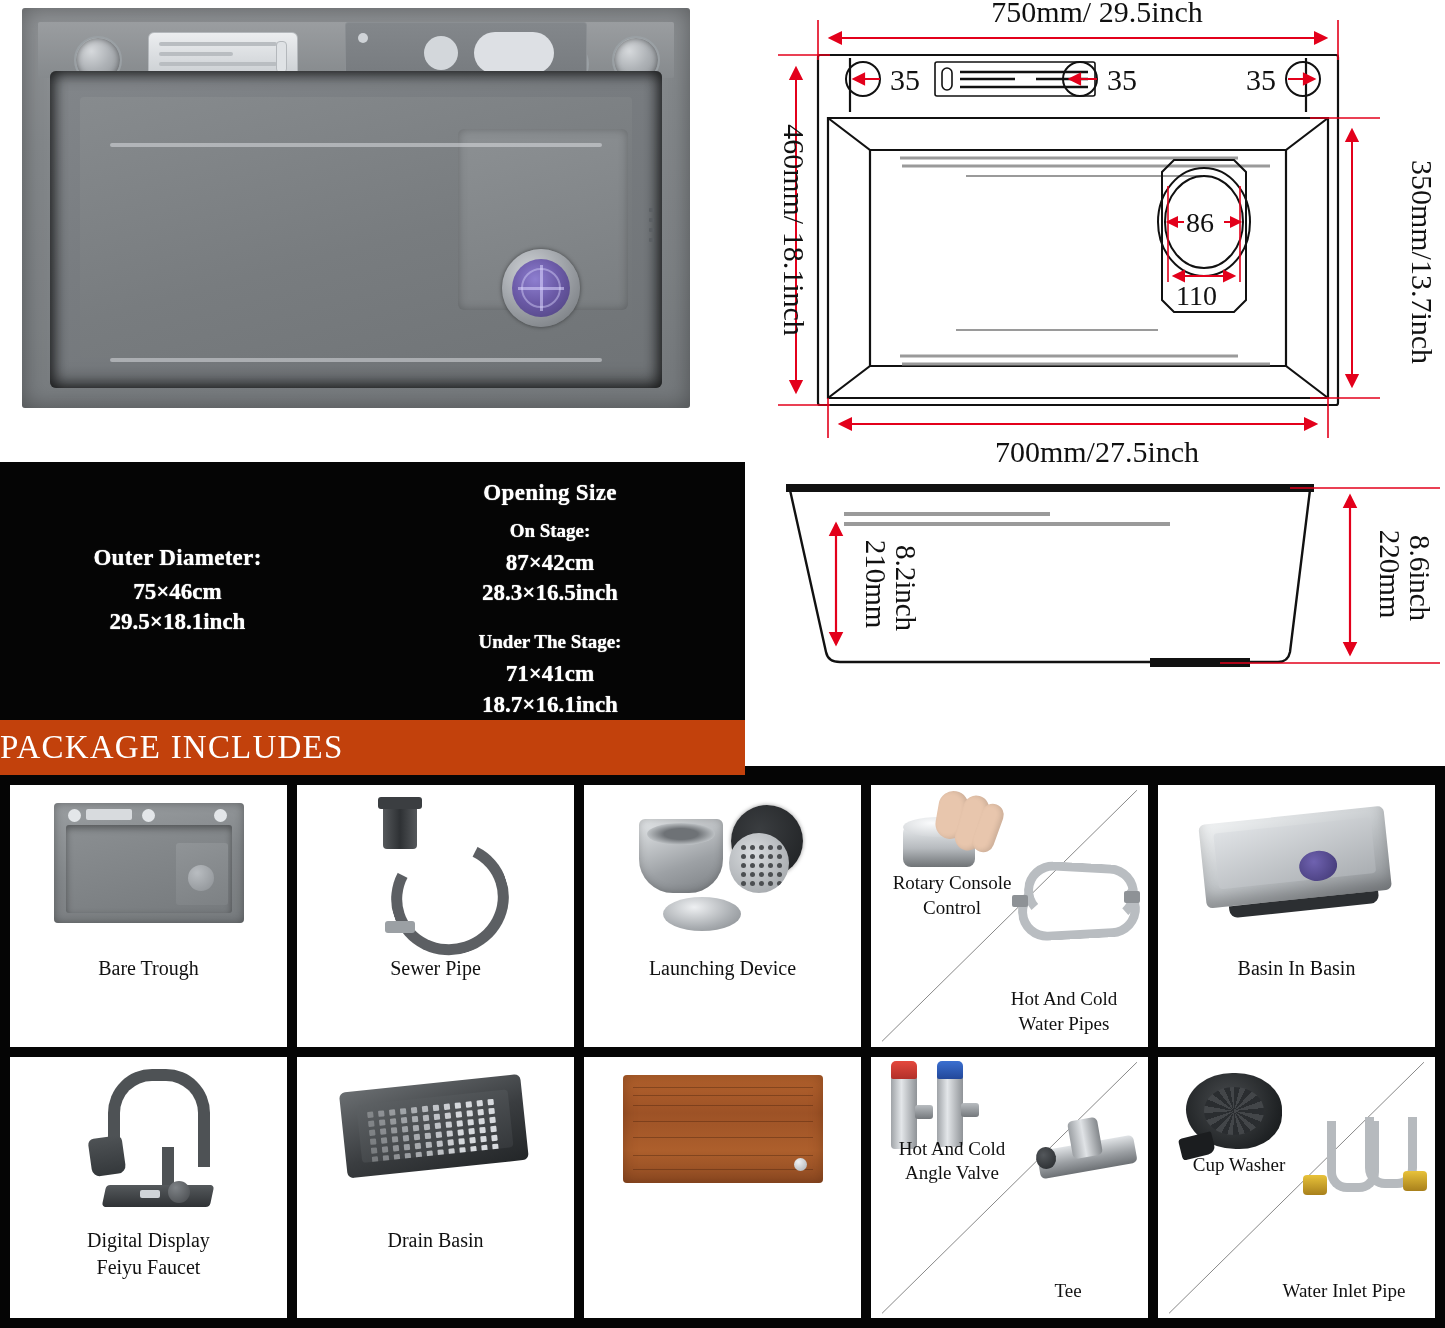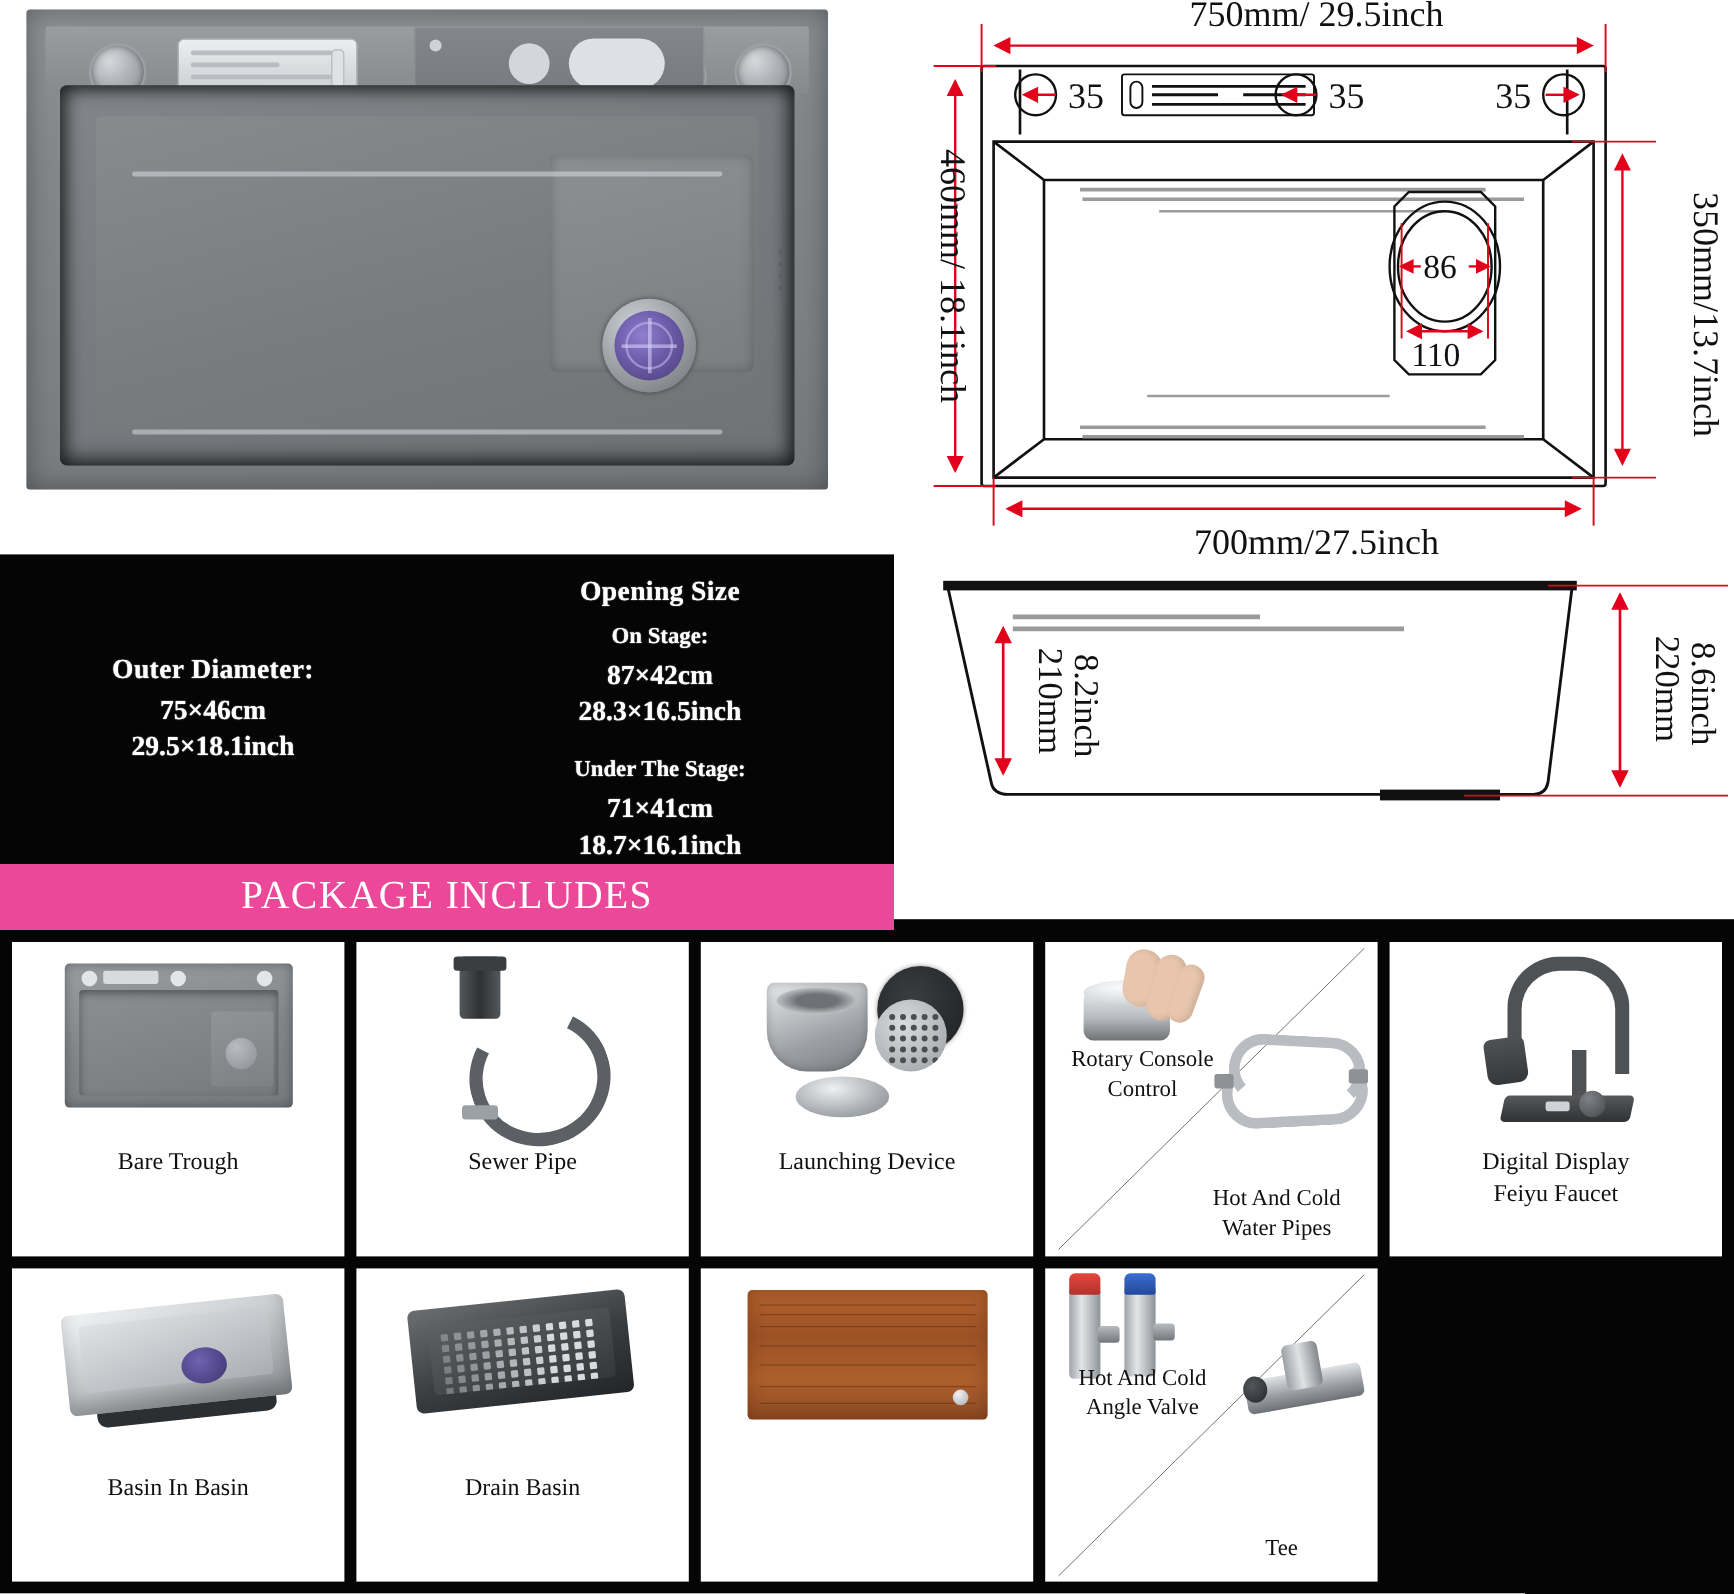--- a/index.html
+++ b/index.html
@@ -110,22 +110,22 @@
     display:flex;flex-direction:column;align-items:center;justify-content:center;text-align:center;}
   .spec-right{position:absolute;left:355px;top:0;width:390px;height:100%;
     display:flex;flex-direction:column;align-items:center;justify-content:flex-start;padding-top:18px;text-align:center;box-sizing:border-box;}
   .spec-h{font-weight:bold;font-size:23px;letter-spacing:.3px;text-shadow:0 0 1px #fff;}
   .spec-sub{font-weight:bold;font-size:19px;margin-top:14px;text-shadow:0 0 1px #fff;}
   .spec-v{font-weight:bold;font-size:23px;line-height:1.32;margin-top:6px;text-shadow:0 0 1px #fff;}
   .spec-gap{height:26px;}
 
   
   .pkg-title-bar{
-    position:absolute;left:0;top:720px;width:745px;height:55px;background:#ec4899;
-    display:flex;align-items:center;justify-content:center;
+    position:absolute;left:0;top:720px;width:745px;height:55px;background:#c2410c;
+    display:flex;align-items:center;justify-content:flex-start;
   }
   .pkg-title{
     color:#fff;font-size:33px;letter-spacing:1.2px;font-family:"Liberation Serif",serif;
   }
   .unit-strip{position:absolute;left:745px;top:720px;width:700px;height:46px;background:#fff;}
   .unit-text{position:absolute;right:26px;top:4px;font-size:25px;color:#111;}
   .black-cap{position:absolute;left:745px;top:766px;width:700px;height:9px;background:#050505;}
 
   
   .pkg-grid{
@@ -556,44 +556,44 @@
         </div>
       </div>
       <div class="split-label sl-a" style="white-space:pre-line">Rotary Console
 Control</div>
       <div class="split-label sl-b" style="white-space:pre-line">Hot And Cold
 Water Pipes</div>
     </div>
 
     <div class="pkg-cell single">
       <div class="pkg-art">
+        <div class="basin2">
+          <div class="b2-body">
+              <div class="b2-inner"></div>
+            </div>
+          <div class="b2-drain"></div>
+          <div class="b2-foot"></div>
+        </div>
+      </div>
+      <div class="pkg-label">Basin In Basin</div>
+    </div>
+
+    <div class="pkg-cell single">
+      <div class="pkg-art">
         <div class="faucet">
           <div class="fa-neck"></div>
             <div class="fa-down"></div>
             <div class="fa-spout"></div>
           <div class="fa-base"></div>
             <div class="fa-scr"></div>
             <div class="fa-dial"></div>
         </div>
       </div>
       <div class="pkg-label" style="white-space:pre-line">Digital Display
 Feiyu Faucet</div>
-    </div>
-
-    <div class="pkg-cell single">
-      <div class="pkg-art">
-        <div class="basin2">
-          <div class="b2-body">
-              <div class="b2-inner"></div>
-            </div>
-          <div class="b2-drain"></div>
-          <div class="b2-foot"></div>
-        </div>
-      </div>
-      <div class="pkg-label">Basin In Basin</div>
     </div>
 
     <div class="pkg-cell single">
       <div class="pkg-art">
         <div class="drainbasin">
           <div class="db-body">
               <div class="db-inner" id="dbdots">
                 <i style="left: 10px; top: 8px; opacity: 0.35;"></i>
                 <i style="left: 21px; top: 8px; opacity: 0.43;"></i>
                 <i style="left: 32px; top: 8px; opacity: 0.51;"></i>
@@ -714,15 +714,34 @@
           <div class="horiz"></div>
             <div class="vert"></div>
             <div class="endo"></div>
         </div>
       </div>
       <div class="split-label sl-a" style="top:80px;white-space:pre-line">Hot And Cold
 Angle Valve</div>
       <div class="split-label sl-b" style="bottom:14px;right:20px;width:120px;white-space:pre-line">Tee</div>
     </div>
 
+    <div class="pkg-cell">
+      <svg class="diag-line" viewBox="0 0 100 100" preserveAspectRatio="none">
+        <line x1="4" y1="98" x2="96" y2="2" stroke="#111" stroke-width="0.5" vector-effect="non-scaling-stroke"></line>
+      </svg>
+      <div class="pkg-art">
+        <div class="cupwasher">
+            <div class="cw-disc"></div>
+            <div class="cw-tab"></div>
+          </div>
+        <div class="inlet">
+          <div class="u1"></div>
+            <div class="u2"></div>
+          <div class="br1"></div>
+            <div class="br2"></div>
+        </div>
+      </div>
+      <div class="split-label sl-a" style="top:96px;white-space:pre-line">Cup Washer</div>
+      <div class="split-label sl-b" style="bottom:14px;right:6px;width:170px;white-space:pre-line">Water Inlet Pipe</div>
+    </div>
 
   </div>
 </div>
 
 </body></html>

